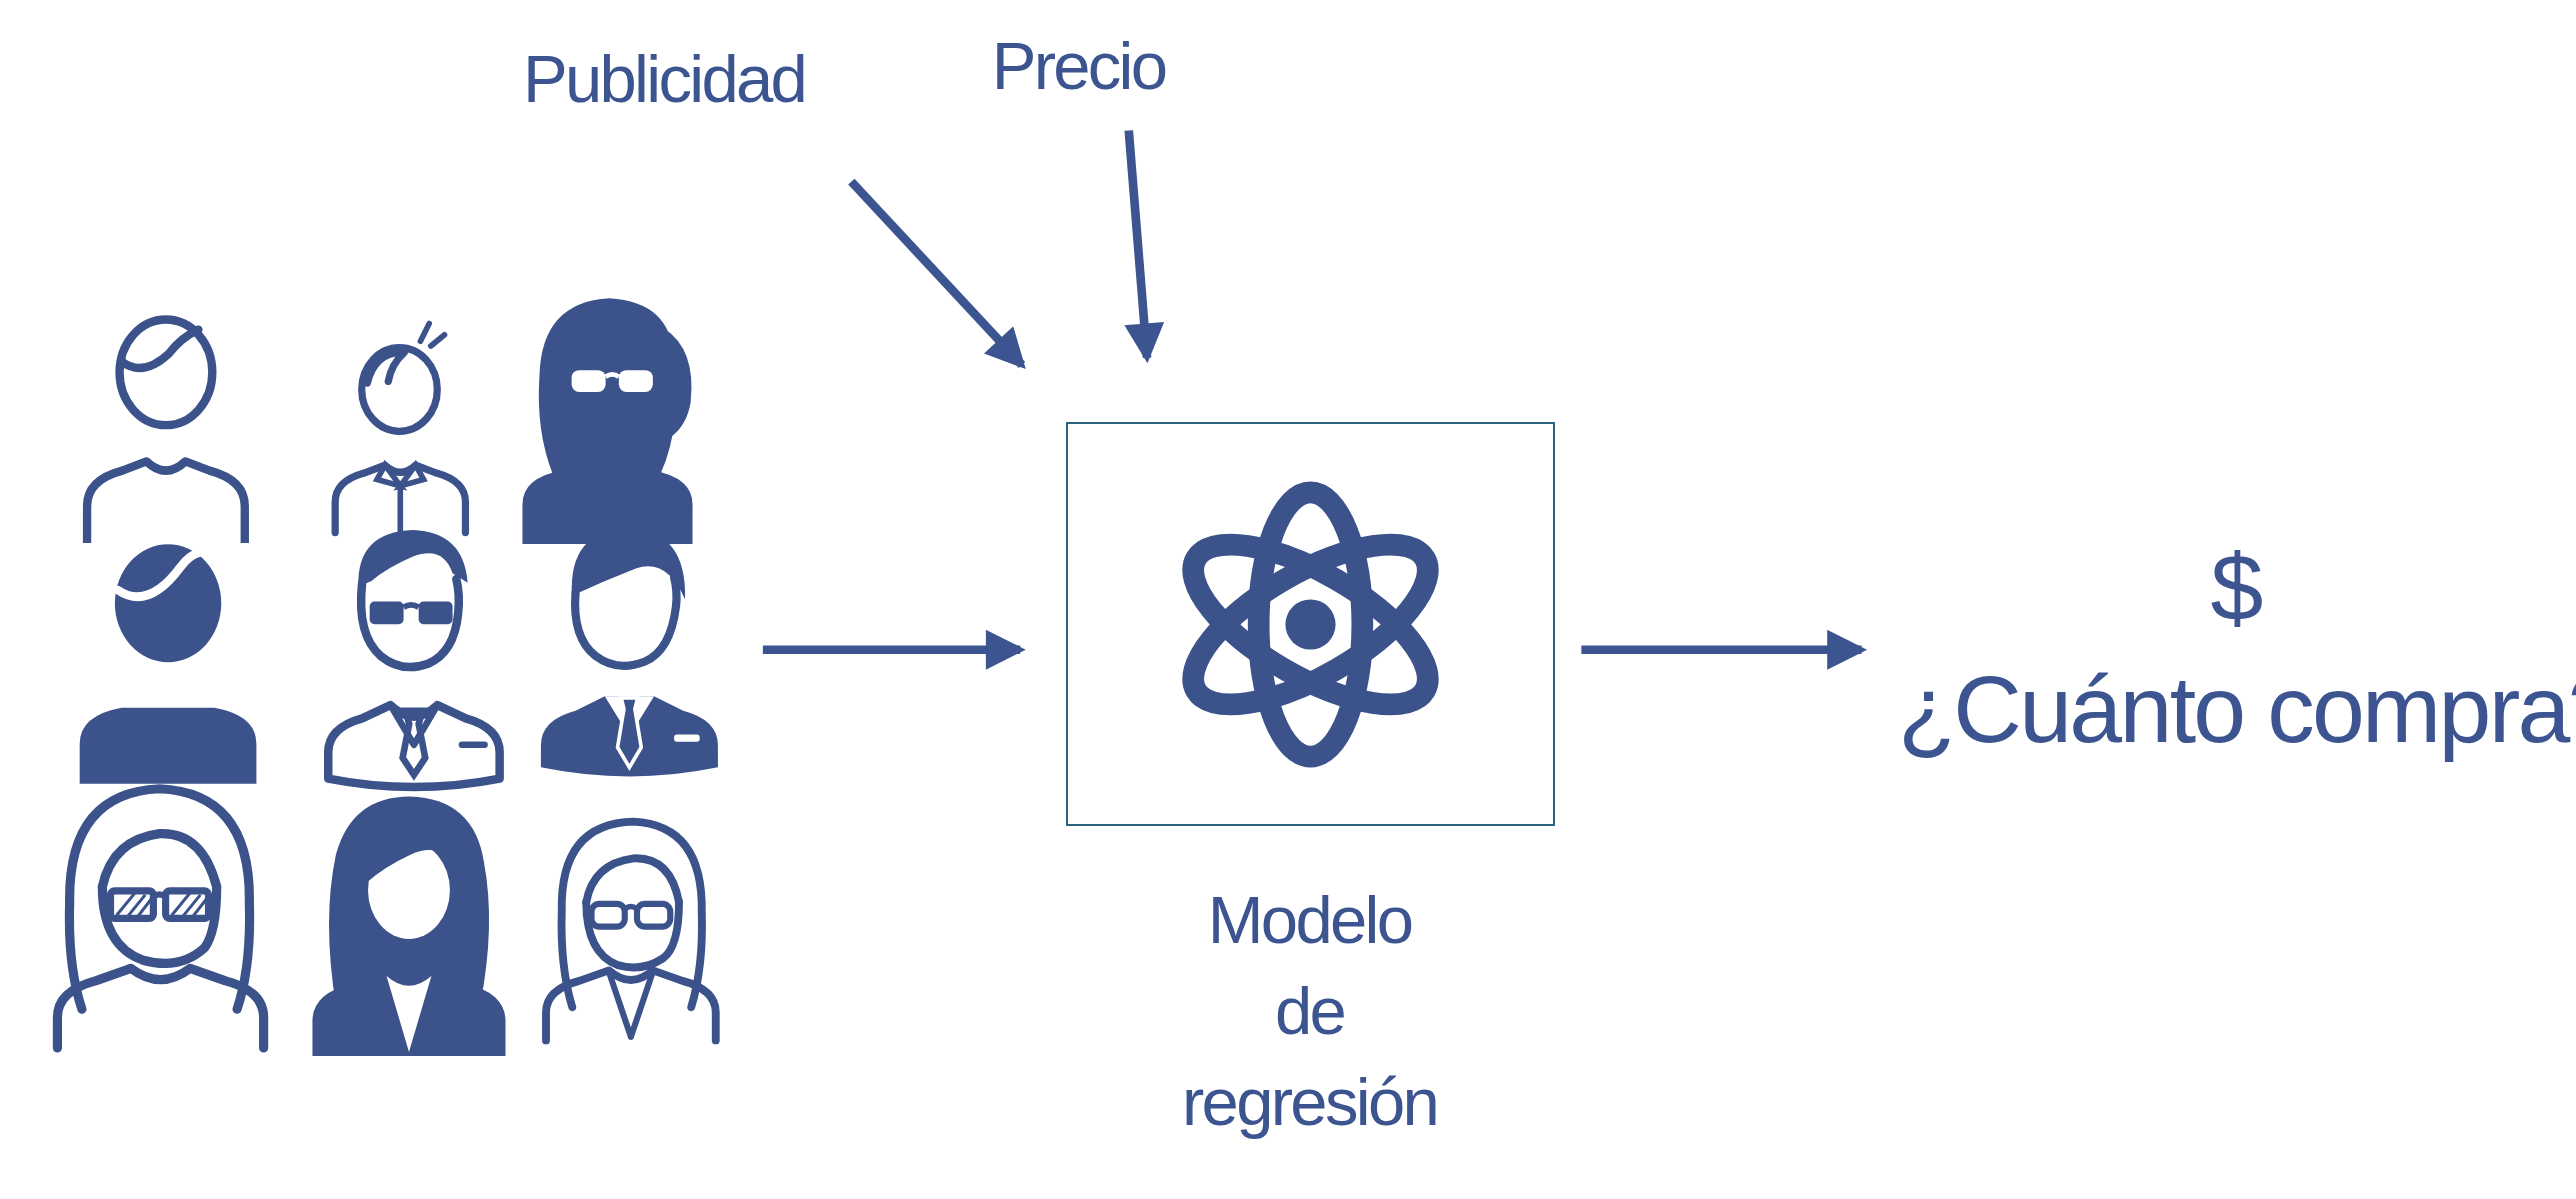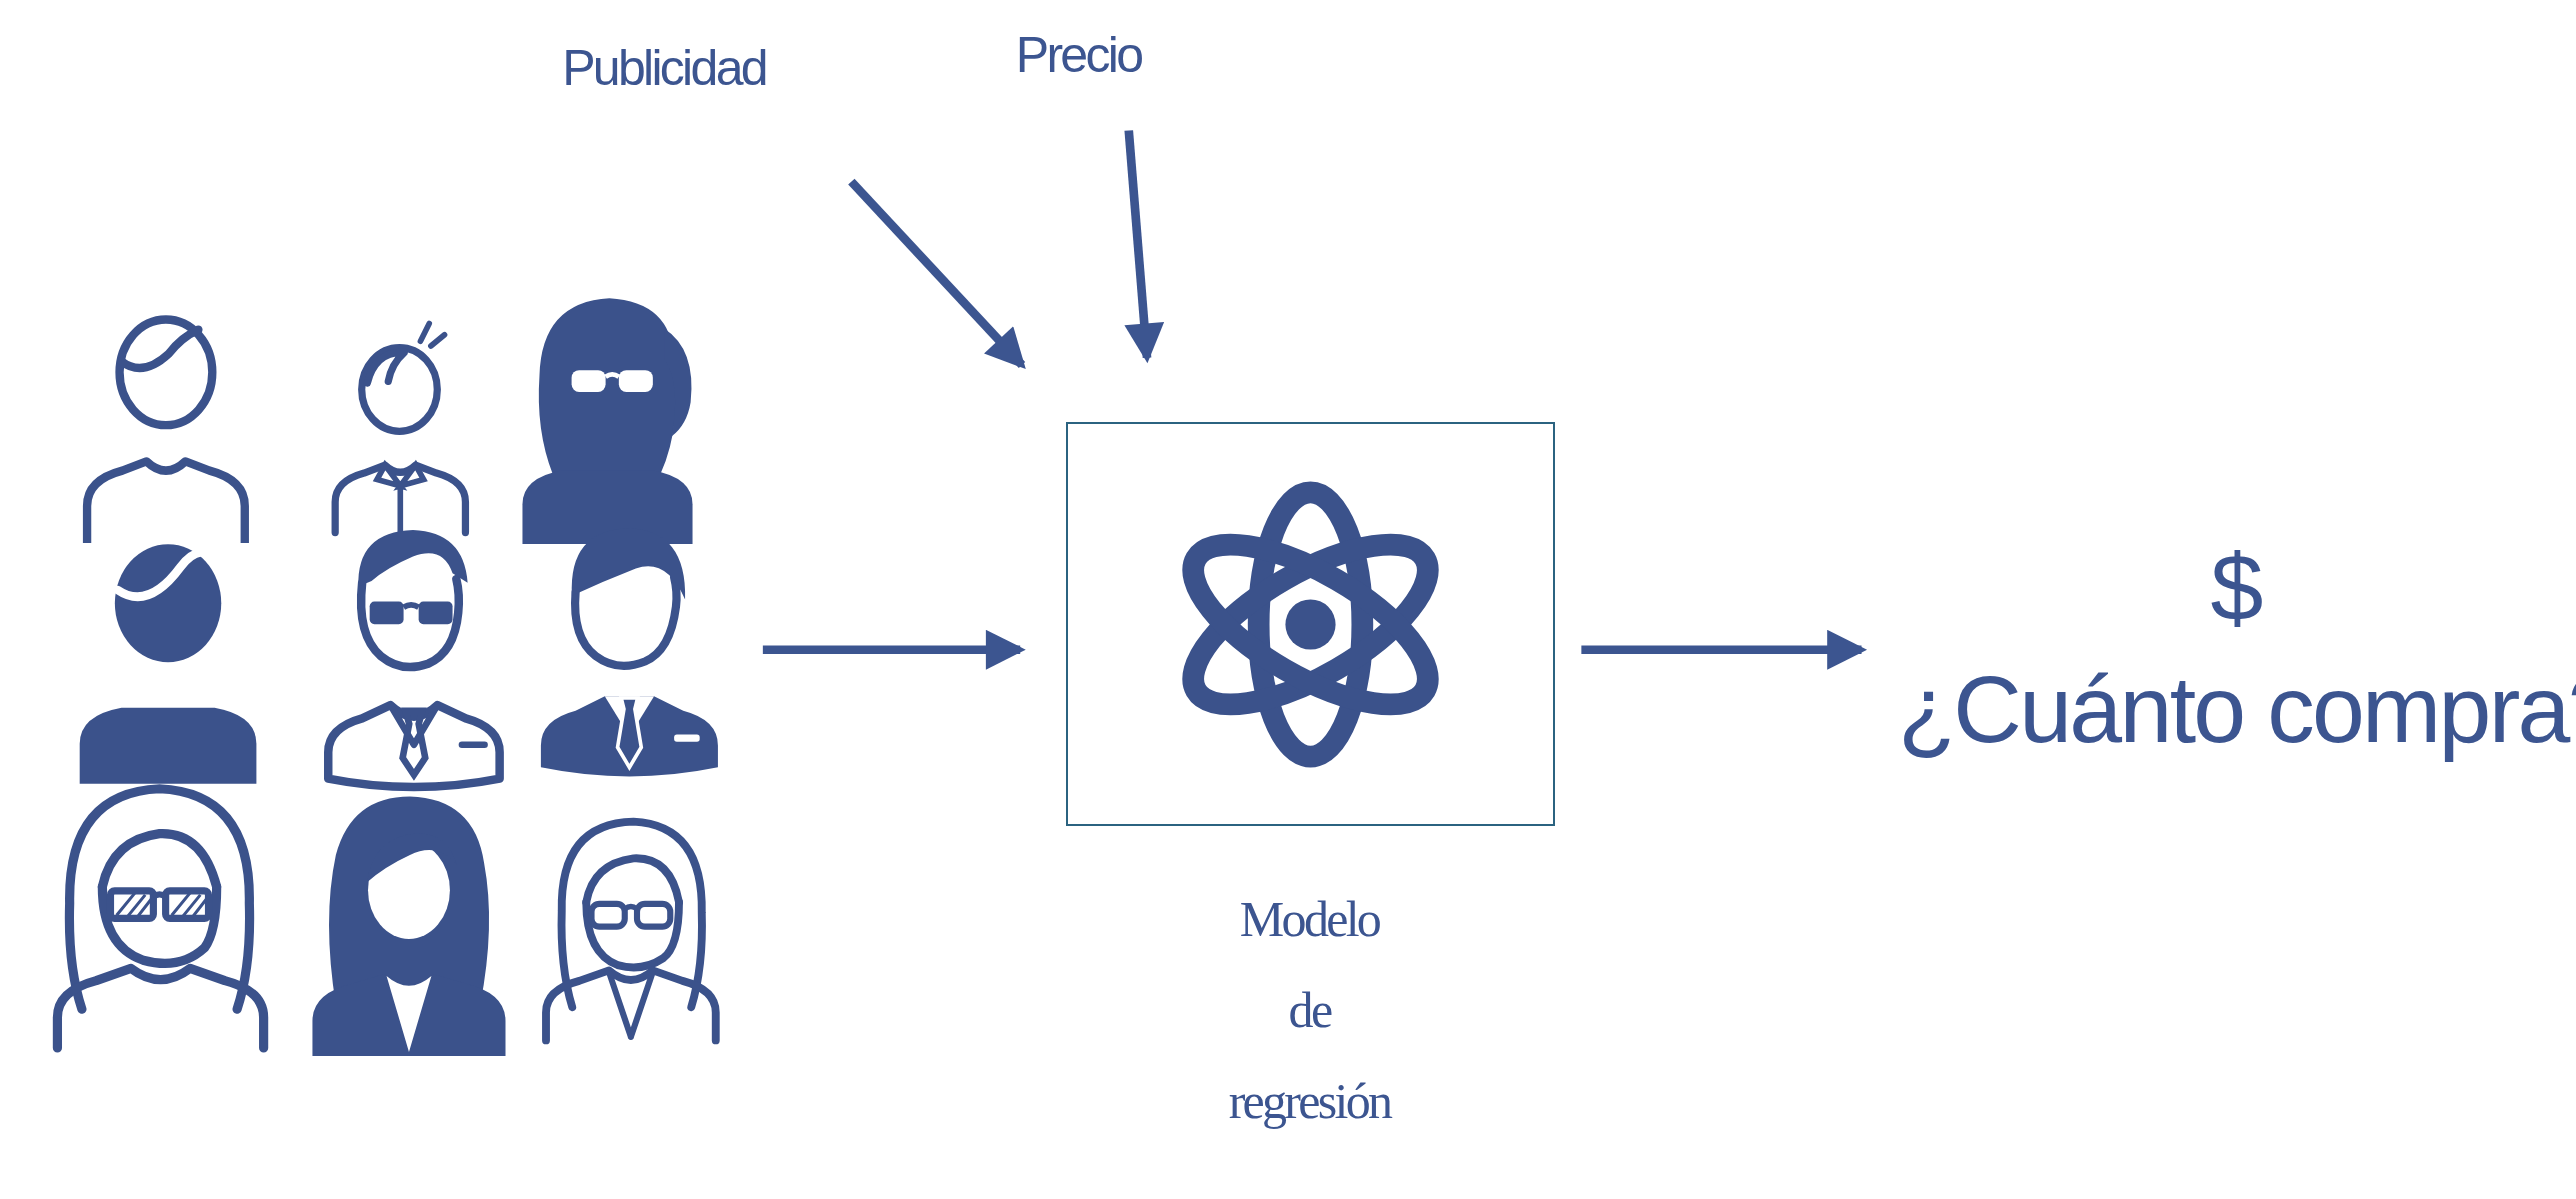--- a/index.html
+++ b/index.html
@@ -9,21 +9,21 @@
   }
   html,body{margin:0;padding:0;}
   body{
     width:2576px;height:1200px;position:relative;overflow:hidden;
     background:#ffffff;
     font-family:"Liberation Sans", sans-serif;
   }
   .abs{position:absolute;}
   .label{
     color:var(--ink);
-    font-size:50px;
+    font-size:67px;
     letter-spacing:-2.7px;
     text-align:center;
     line-height:1.15;
     white-space:nowrap;
   }
   .model-label{line-height:91px;}
   .output-label{
     font-size:95px;
     line-height:122px;
   }
@@ -69,21 +69,21 @@
       <g fill="none" stroke="#3B528B" stroke-width="26">
         <ellipse cx="180" cy="180" rx="62" ry="158"></ellipse>
         <ellipse cx="180" cy="180" rx="62" ry="158" transform="rotate(60 180 180)"></ellipse>
         <ellipse cx="180" cy="180" rx="62" ry="158" transform="rotate(-60 180 180)"></ellipse>
       </g>
       <circle cx="180" cy="180" r="30" fill="#3B528B"></circle>
     </svg>
   </span>
 </div>
 
-<div class="abs label model-label" style="left:1065px;top:874px;width:489px;font-family:Liberation Serif, serif;">
+<div class="abs label model-label" style="left:1065px;top:874px;width:489px;">
   <div>Modelo</div>
   <div>de</div>
   <div>regresión</div>
 </div>
 
 <div class="abs label output-label" style="left:1898px;top:526px;width:675px;">
   <div>$</div>
   <div>¿Cuánto compra?</div>
 </div>
 

